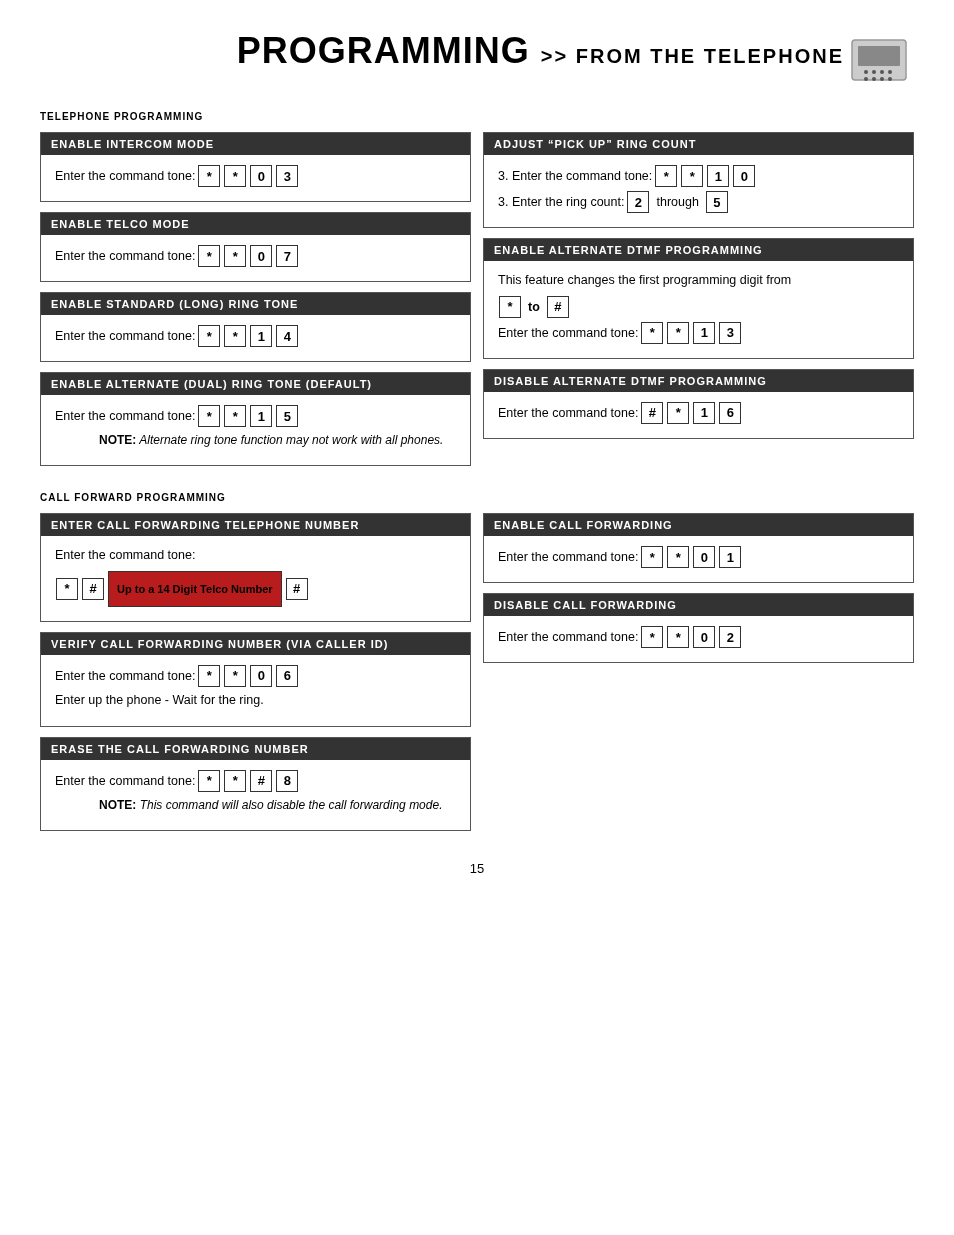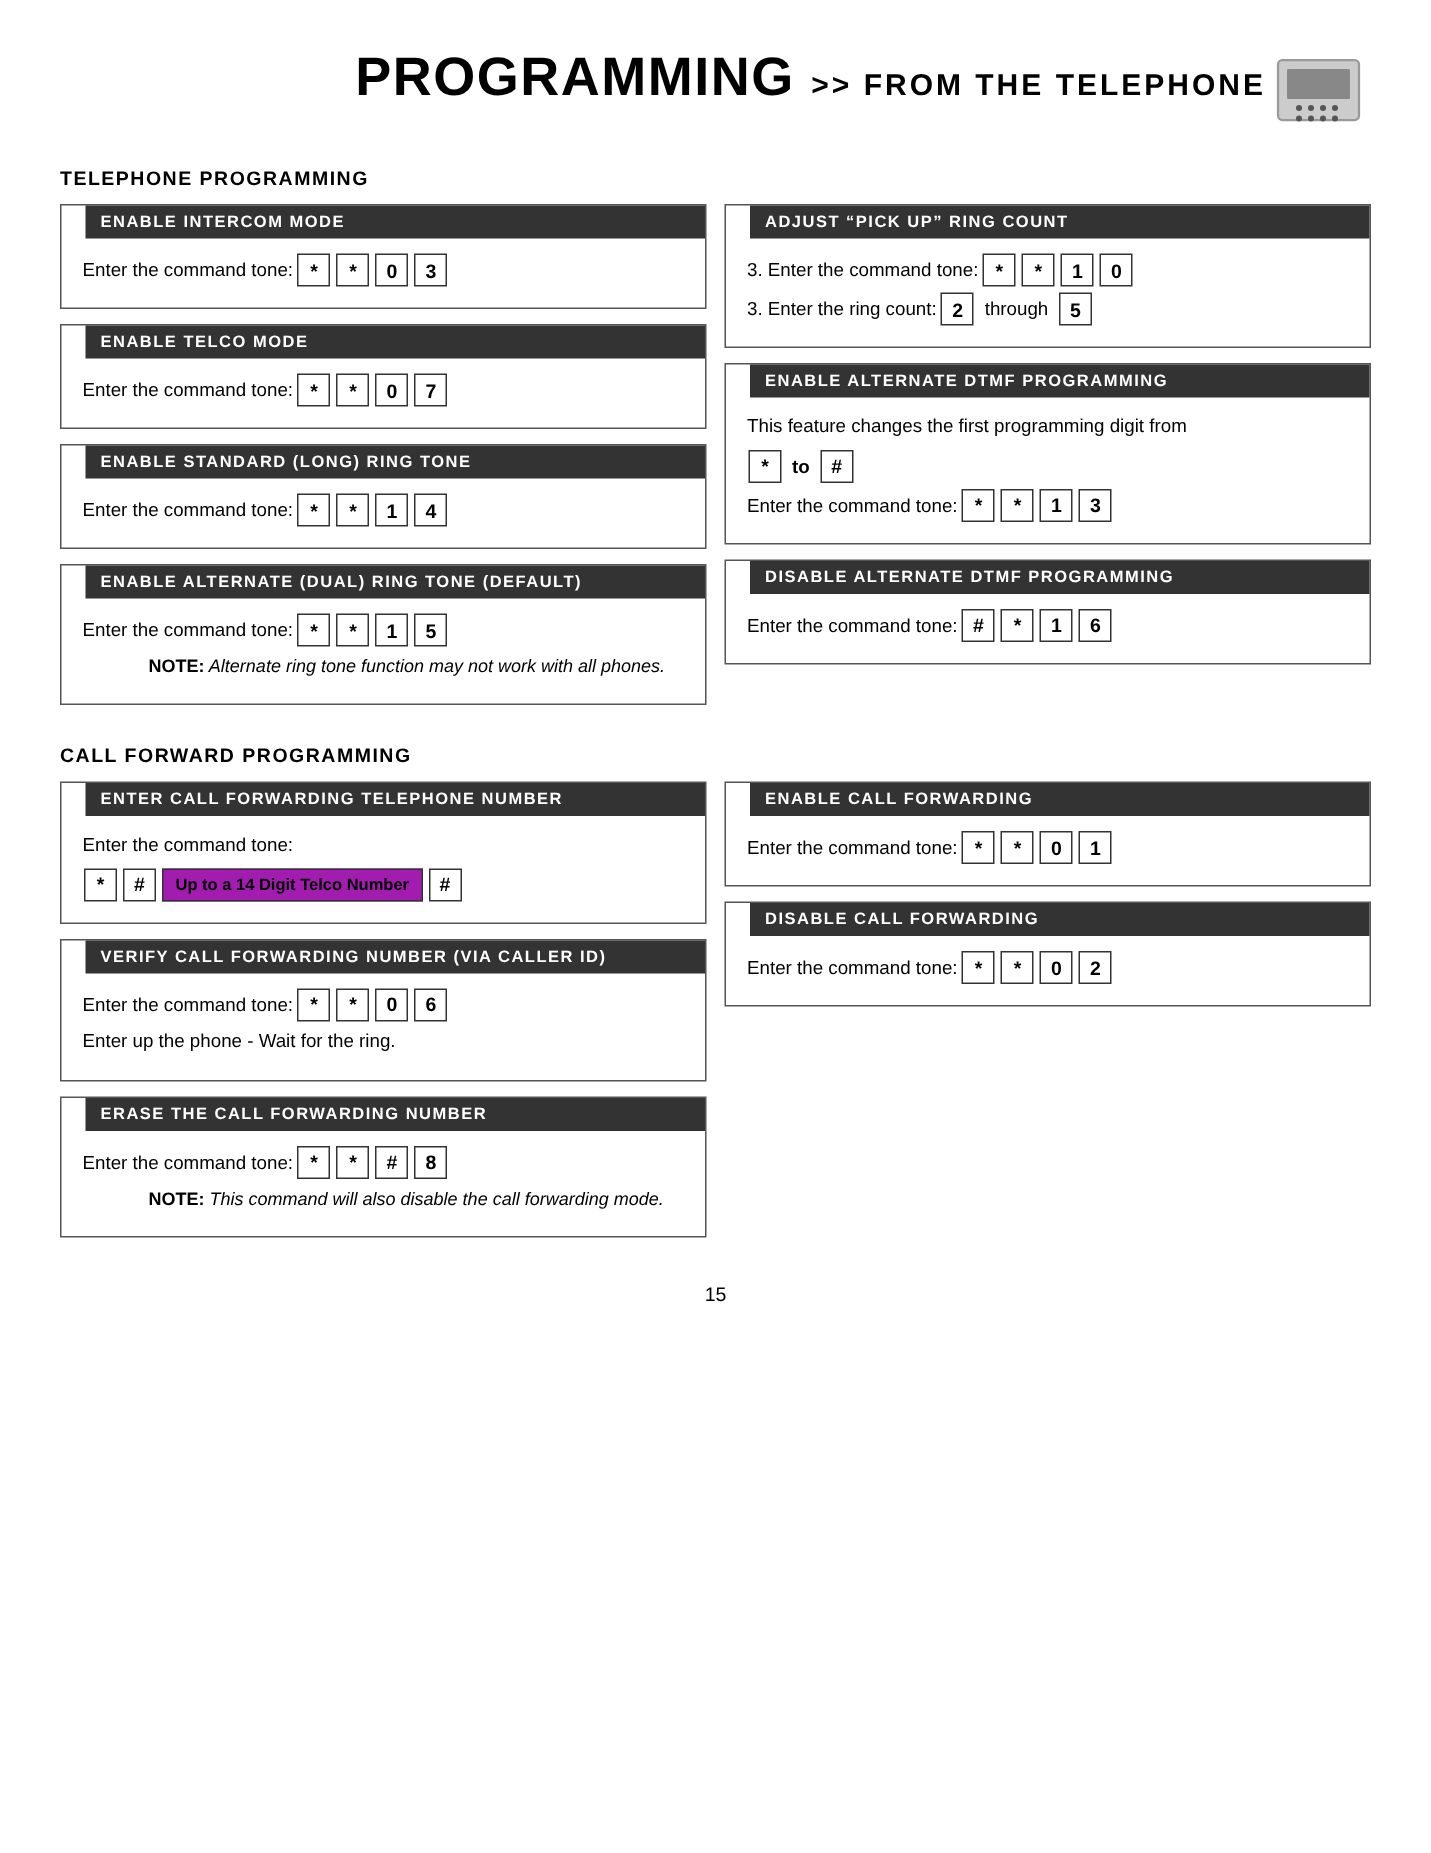--- a/index.html
+++ b/index.html
@@ -27,21 +27,21 @@
     .page-title span.sub {
       font-size: 20px;
       font-weight: 700;
       letter-spacing: 2px;
     }
     .phone-icon {
       width: 70px;
       height: 60px;
     }
     .section-title {
-      font-size: 13px;
+      font-size: 10px;
       font-weight: 900;
       letter-spacing: 1px;
       text-transform: uppercase;
       margin-bottom: 10px;
       margin-top: 10px;
     }
     .two-col {
       display: grid;
       grid-template-columns: 1fr 1fr;
       gap: 12px;
@@ -51,21 +51,20 @@
       margin-bottom: 10px;
     }
     .box-header {
       background: #333;
       color: #fff;
       font-size: 11px;
       font-weight: 900;
       letter-spacing: 1px;
       text-transform: uppercase;
       padding: 5px 10px;
-      margin-left: 16px;
     }
     .box-body {
       padding: 10px 14px;
       font-size: 12.5px;
     }
     .box-body p {
       margin-bottom: 6px;
       line-height: 1.5;
     }
     .key {
@@ -79,25 +78,25 @@
       font-weight: 700;
       background: #fff;
       margin: 0 1px;
       vertical-align: middle;
     }
     .key-wide {
       display: inline-flex;
       align-items: center;
       justify-content: center;
       border: 1.5px solid #333;
-      height: 22px;
+      height: 36px;
       padding: 0 8px;
       font-size: 11px;
       font-weight: 700;
-      background: #a21caf;
+      background: #b91c1c;
       margin: 0 1px;
       vertical-align: middle;
     }
     .note {
       font-style: italic;
       font-size: 12px;
     }
     .note strong {
       font-style: normal;
       font-weight: 900;

